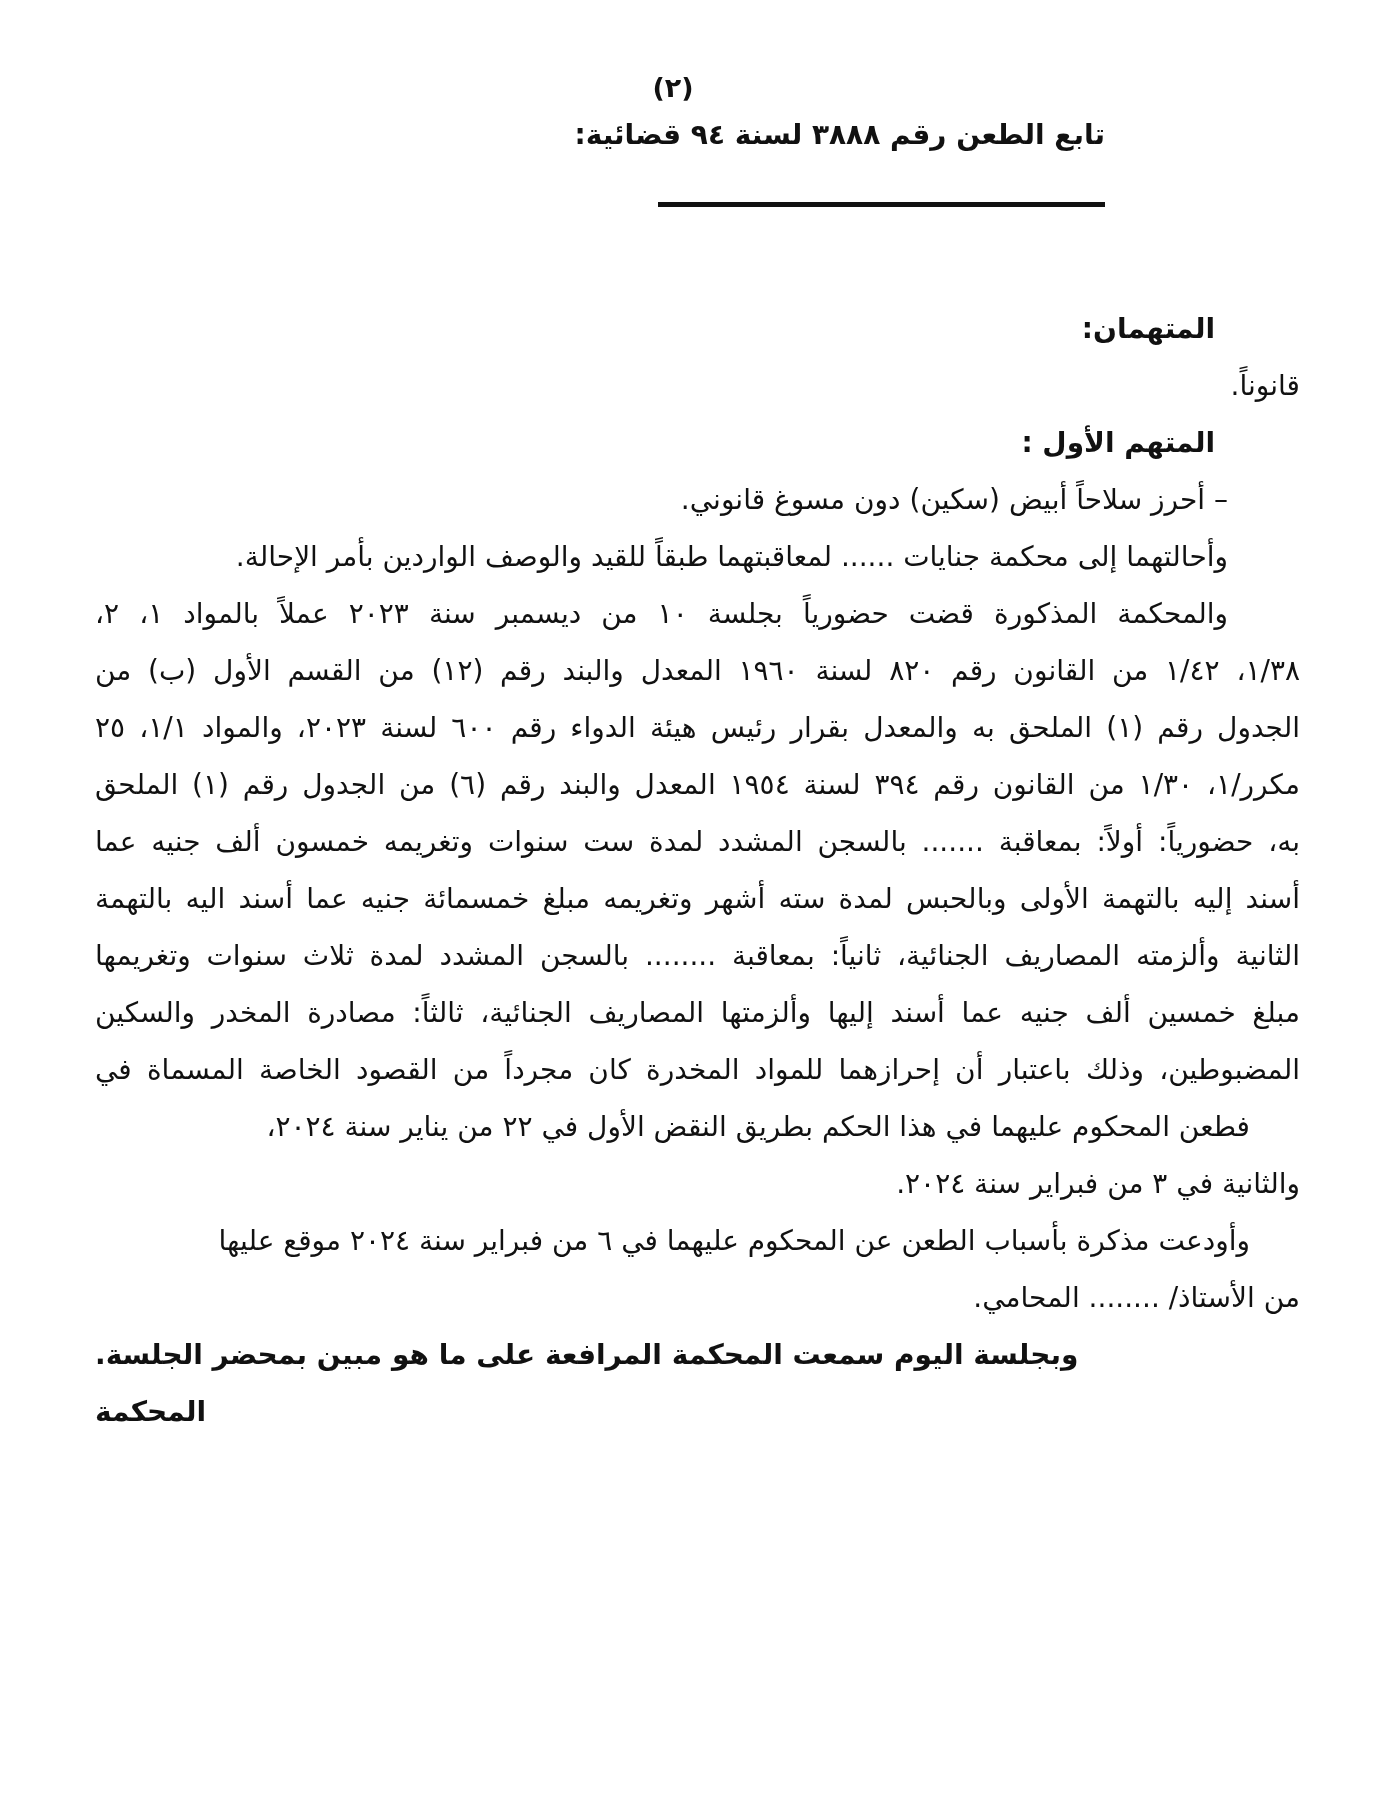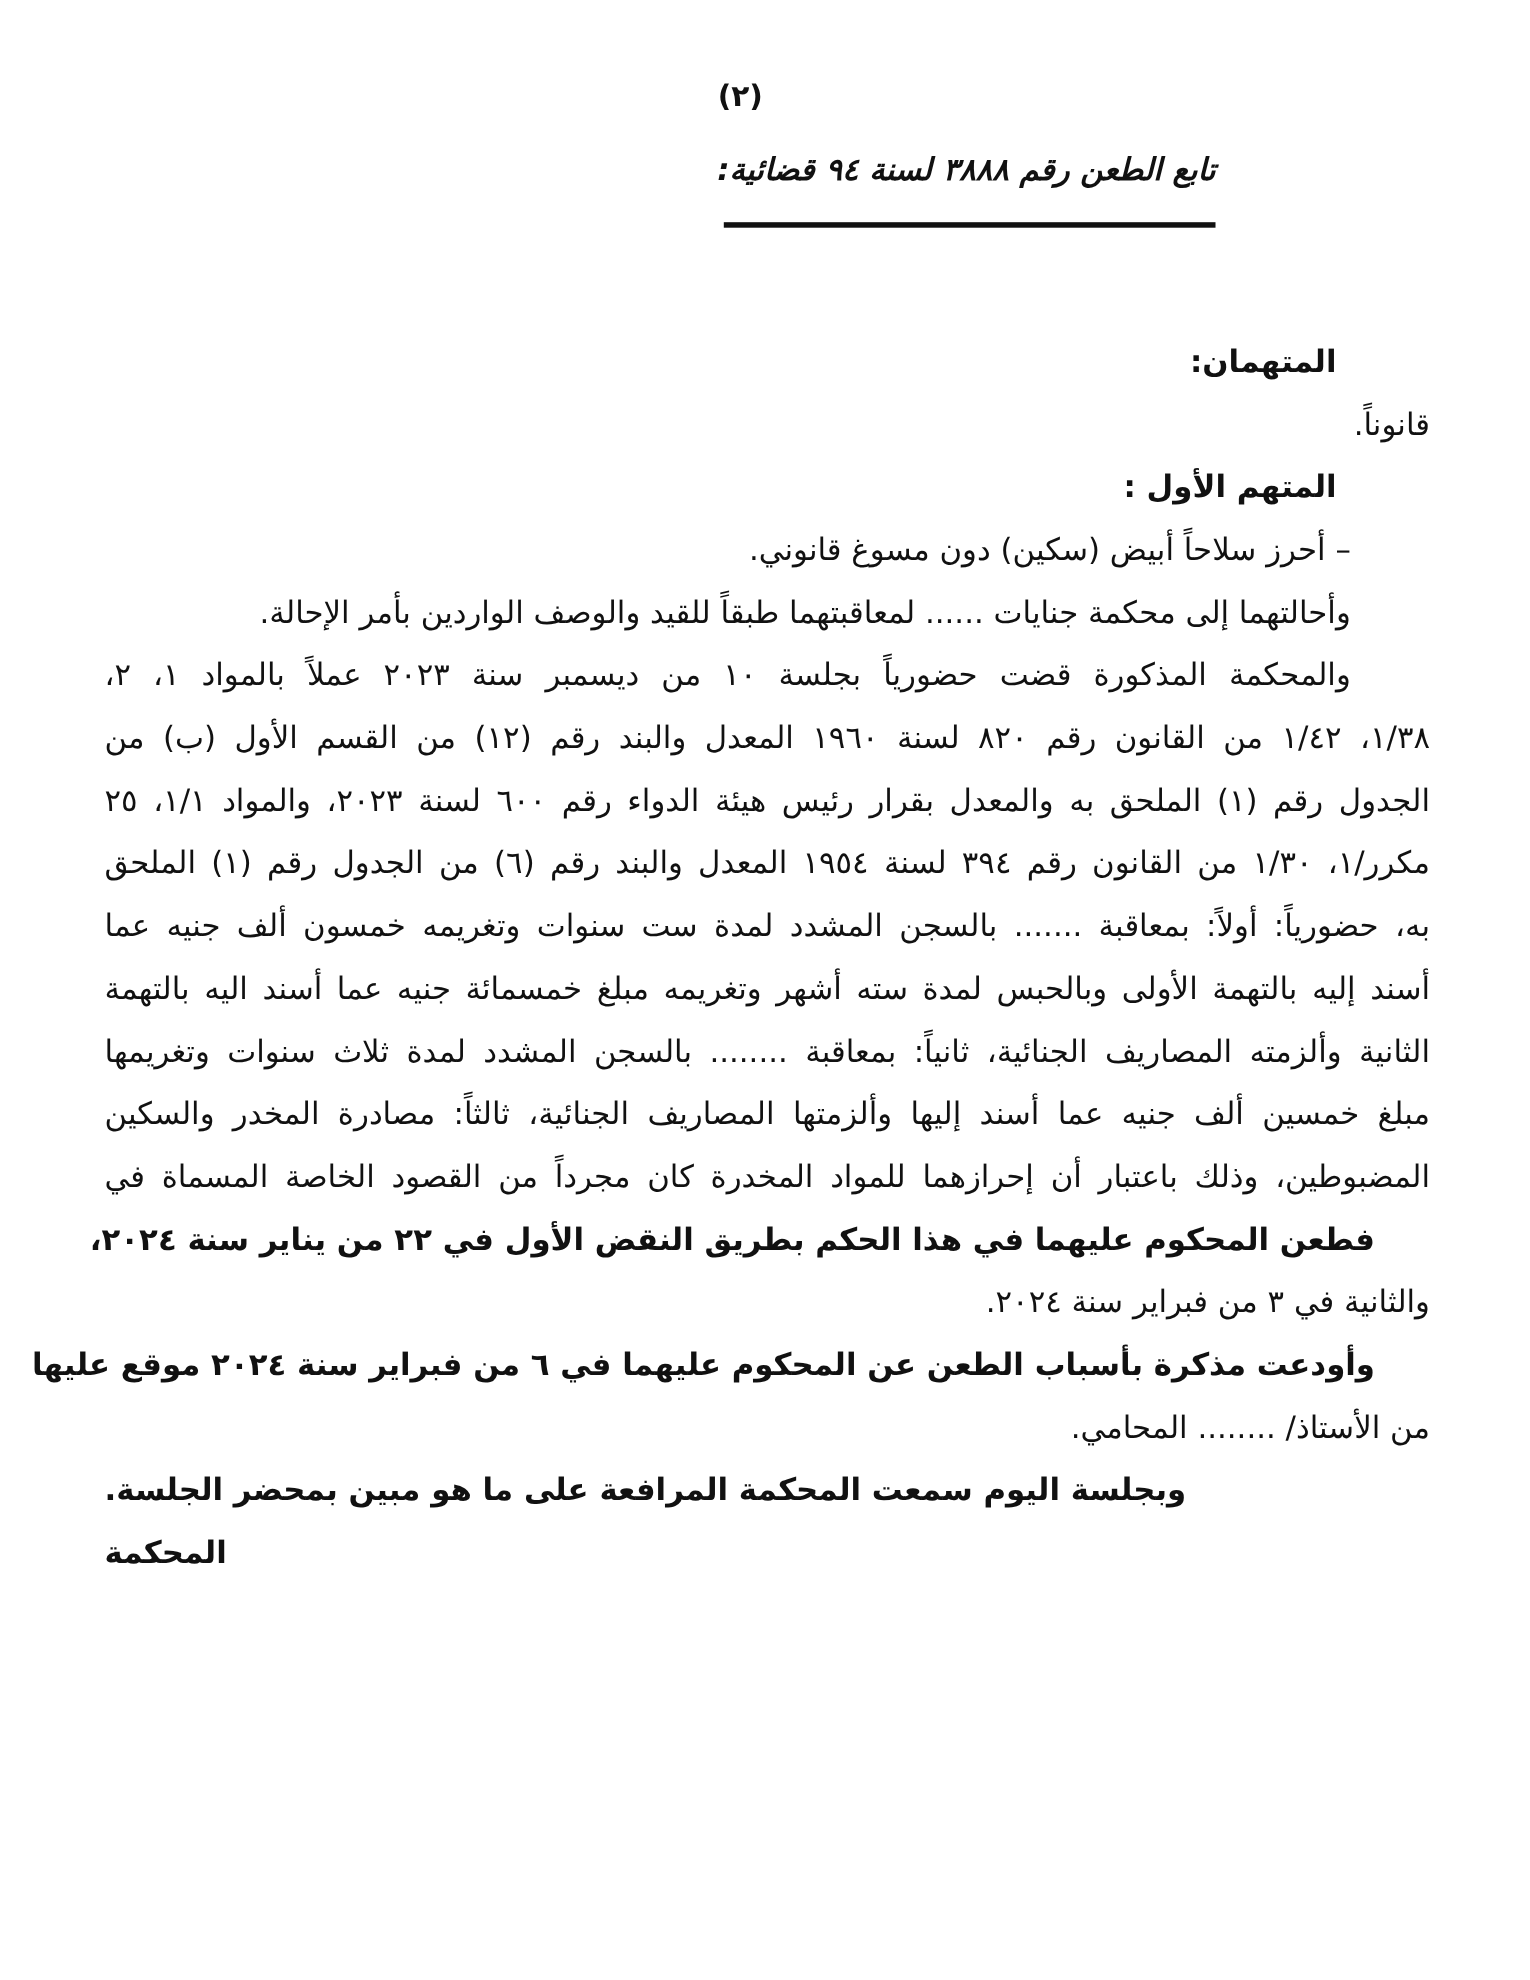--- a/index.html
+++ b/index.html
@@ -22,27 +22,26 @@
     top: 72px;
     left: 628px;
     width: 90px;
     text-align: center;
     font-size: 27px;
     font-weight: bold;
     direction: rtl;
   }
   .case-header {
     position: absolute;
-    top: 138px;
+    top: 118px;
     right: 286px;
     font-size: 28px;
     font-weight: bold;
     white-space: nowrap;
     direction: rtl;
-    font-style: italic;
   }
   .header-underline {
     position: absolute;
     top: 202px;
     left: 658px;
     width: 447px;
     height: 5px;
     background: #111111;
   }
   .body-block {
@@ -66,21 +65,21 @@
     -moz-text-align-last: justify;
   }
   .line.c {
     text-align: left;
   }
   .line.b {
     font-weight: bold;
   }
   .mr-85  { margin-right: 85px;  }
   .mr-148 { margin-right: 72px; }
-  .mr-50  { margin-right: 50px; font-weight: bold;  }
+  .mr-50  { margin-right: 50px;  }
 </style>
 </head>
 <body>
 
 <div class="page">
 
   <div class="page-number">(٢)</div>
 
   <div class="case-header">تابع الطعن رقم ٣٨٨٨ لسنة ٩٤ قضائية:</div>
 

